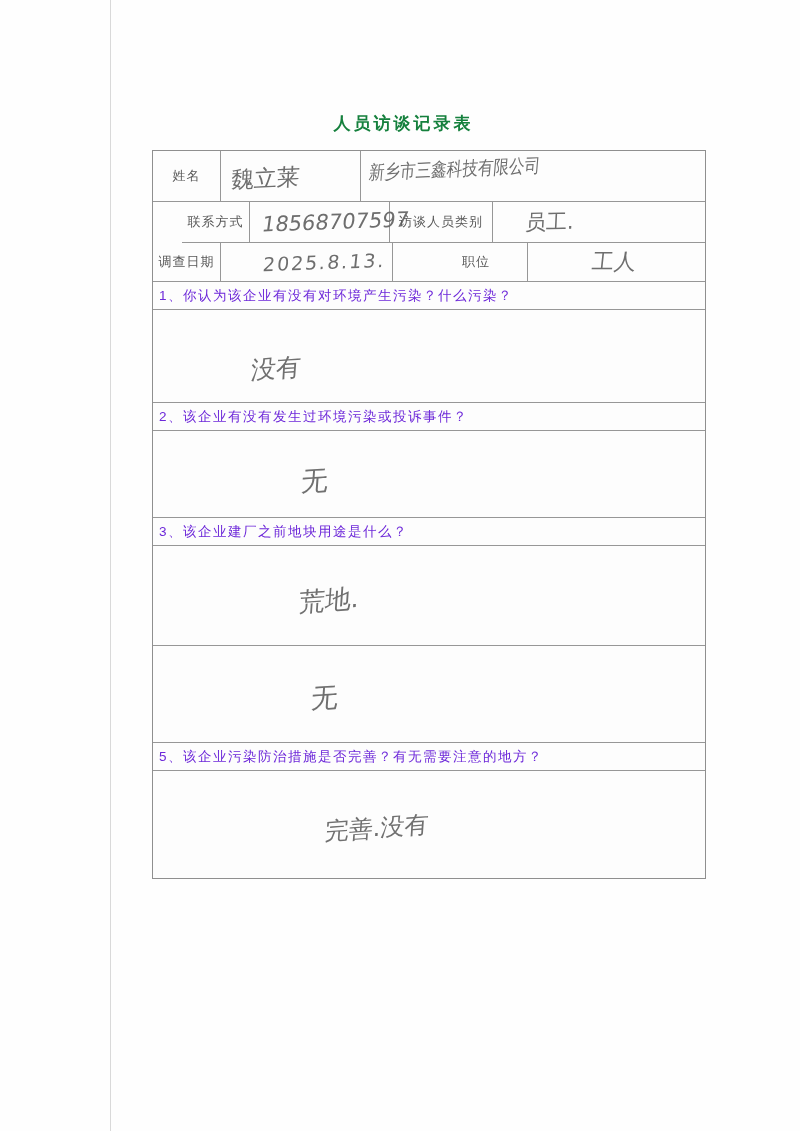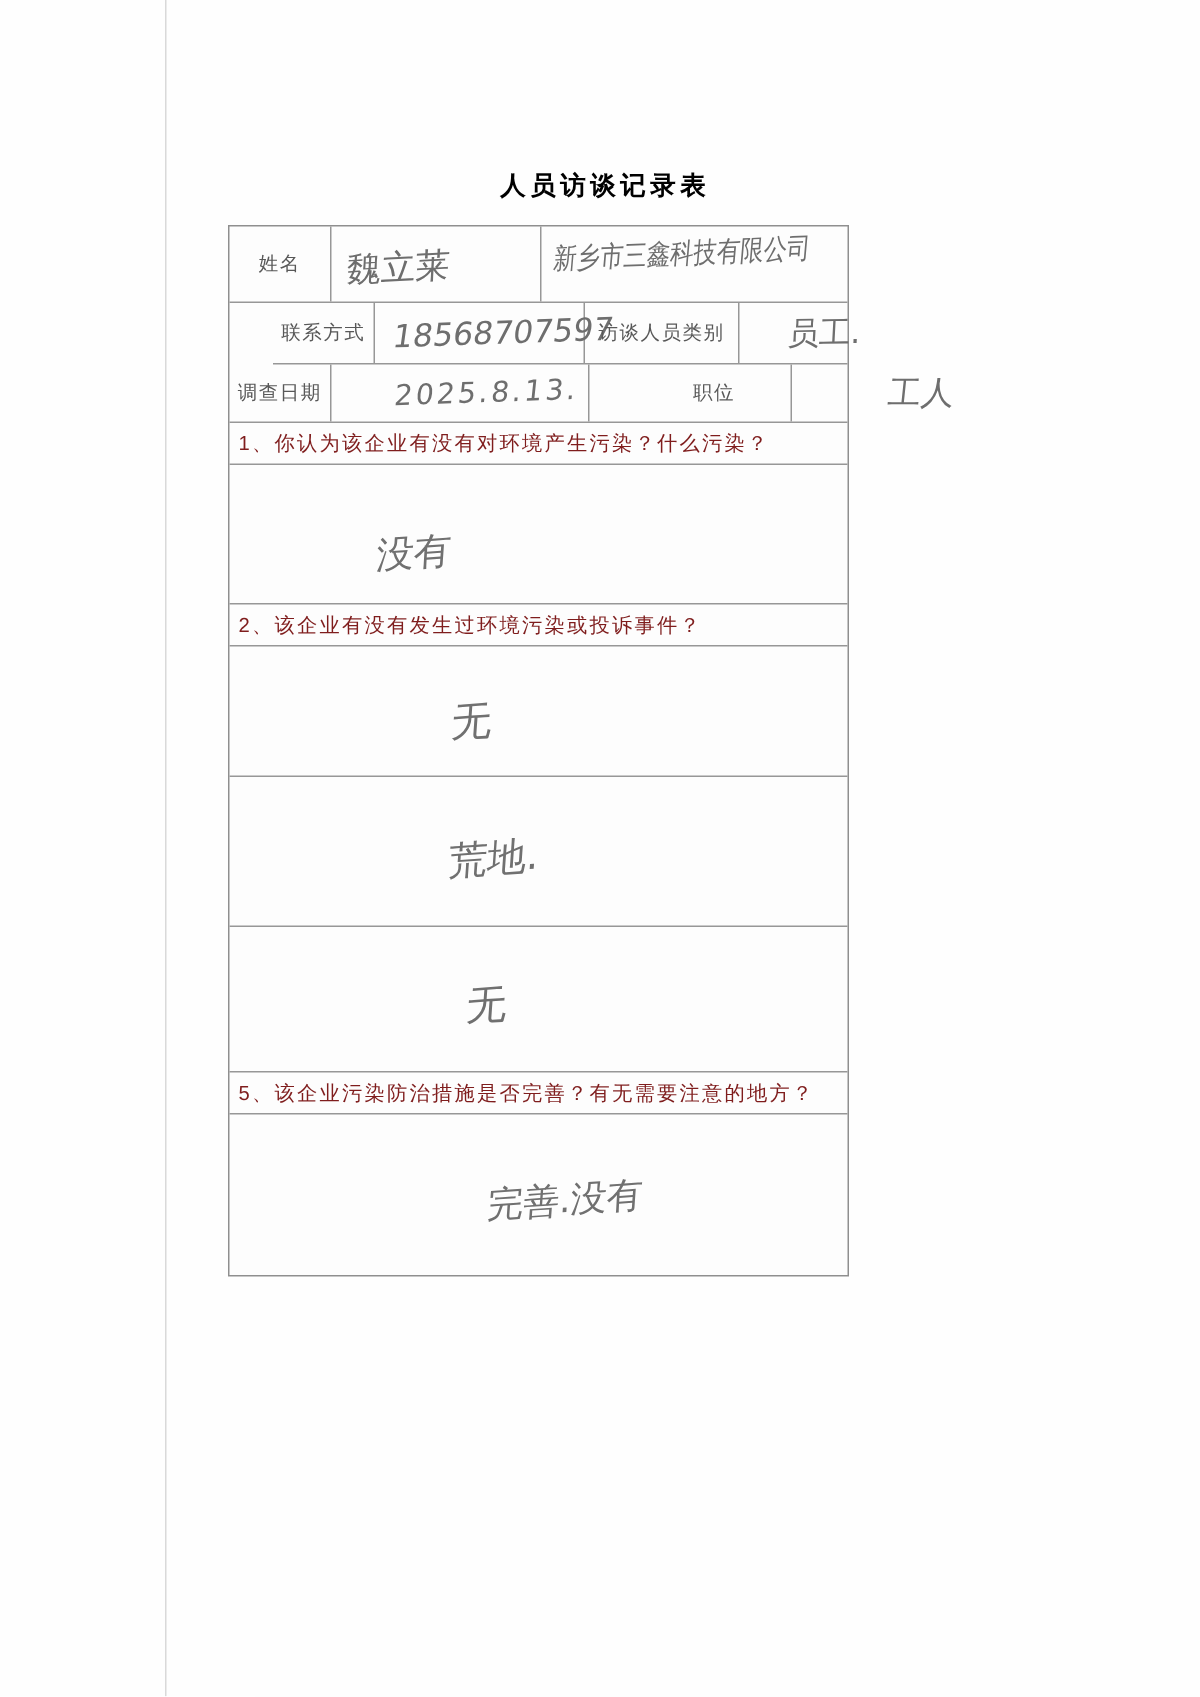--- a/index.html
+++ b/index.html
@@ -28,28 +28,28 @@
   .title {
     position: absolute;
     top: 112px;
     left: 152px;
     width: 503px;
     margin: 0;
     text-align: center;
     font-size: 17px;
     font-weight: bold;
     letter-spacing: 3px;
-    color: #000000;
+    color: #15803d;
     font-family: "Liberation Sans", sans-serif;
   }
   .form-table {
     position: absolute;
     left: 152px;
     top: 150px;
-    width: 414px;
+    width: 554px;
     border: 1px solid #8f8f8f;
     box-sizing: border-box;
     background: #fdfdfd;
   }
   
   .hdr-row {
     display: grid;
     grid-template-columns: 68px 140px 103px 1fr;
     border-bottom: 1px solid #979797;
   }
@@ -114,21 +114,21 @@
     margin-left: 24px;
   }
   
   .q-row {
     box-sizing: border-box;
     height: 28px;
     display: flex;
     align-items: center;
     padding-left: 6px;
     font-size: 13.5px;
-    color: #7f1d1d;
+    color: #6d28d9;
     letter-spacing: 1.5px;
     border-bottom: 1px solid #979797;
   }
   .a-box {
     box-sizing: border-box;
     display: flex;
     align-items: center;
     border-bottom: 1px solid #979797;
   }
   .a-box.last { border-bottom: none; }
@@ -194,20 +194,21 @@
     <div class="q-row">1、你认为该企业有没有对环境产生污染？什么污染？</div>
     <div class="a-box a-1">
       <span class="hw hw-answer">没有</span>
     </div>
 
     <div class="q-row">2、该企业有没有发生过环境污染或投诉事件？</div>
     <div class="a-box a-2">
       <span class="hw hw-answer">无</span>
     </div>
 
+    <div class="q-row">3、该企业建厂之前地块用途是什么？</div>
     <div class="a-box a-3">
       <span class="hw hw-answer">荒地.</span>
     </div>
 
     <div class="a-box a-4">
       <span class="hw hw-answer">无</span>
     </div>
 
     <div class="q-row">5、该企业污染防治措施是否完善？有无需要注意的地方？</div>
     <div class="a-box a-5 last">

